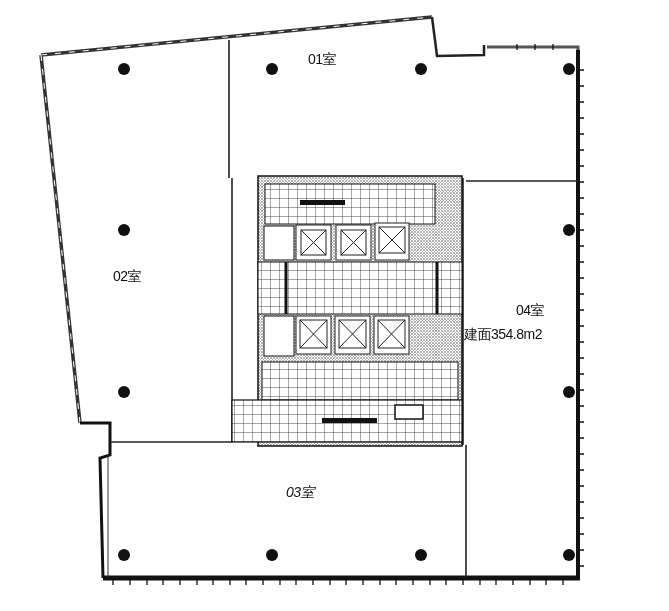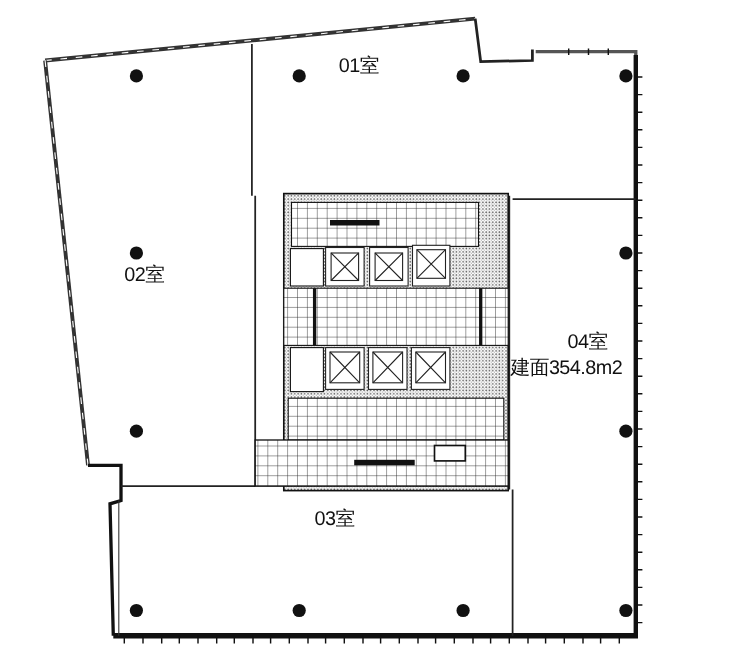--- a/index.html
+++ b/index.html
@@ -2,21 +2,21 @@
 <html><head>
   <meta charset="utf-8">
   <style>
     html, body { margin: 0; padding: 0; background: #ffffff; }
     body { width: 669px; height: 611px; position: relative; overflow: hidden; font-family: "DejaVu Sans", sans-serif; }
     #plan { position: absolute; left: 0; top: 0; width: 669px; height: 611px; }
     .room-label {
       position: absolute;
       color: #111111;
       font-family: "Liberation Sans", "DejaVu Sans", sans-serif;
-      font-size: 18px;
+      font-size: 14px;
       line-height: 24px;
       white-space: nowrap;
       letter-spacing: -0.5px;
     }
     .room-label .name { display: block; }
     .room-label .area { display: block; }
   </style>
 </head>
 <body>
 
@@ -124,23 +124,23 @@
     <circle cx="421" cy="555" r="6"></circle>
     <circle cx="569" cy="555" r="6"></circle>
   </g>
 </svg>
 
 <div class="room-label" style="left:298px; top:47px; text-align:center;">
   <span class="name" style="padding-left:10px;">01室</span>
 </div>
 
 <div class="room-label" style="left:103px; top:237px;">
-  <span class="name" style="padding-left:10px;">02室</span>
+  <span class="name" style="padding-left:10px;margin-top:27px;">02室</span>
 </div>
 
 <div class="room-label" style="left:464px; top:298px;">
   <span class="name" style="padding-left:52px;">04室</span>
   <span class="area">建面354.8m2</span>
 </div>
 
-<div class="room-label" style="left:256px; top:459px;">
+<div class="room-label" style="left:256px; top:480px;font-style:italic;">
   <span class="name" style="padding-left:30px;">03室</span>
 </div>
 
 </body></html>

